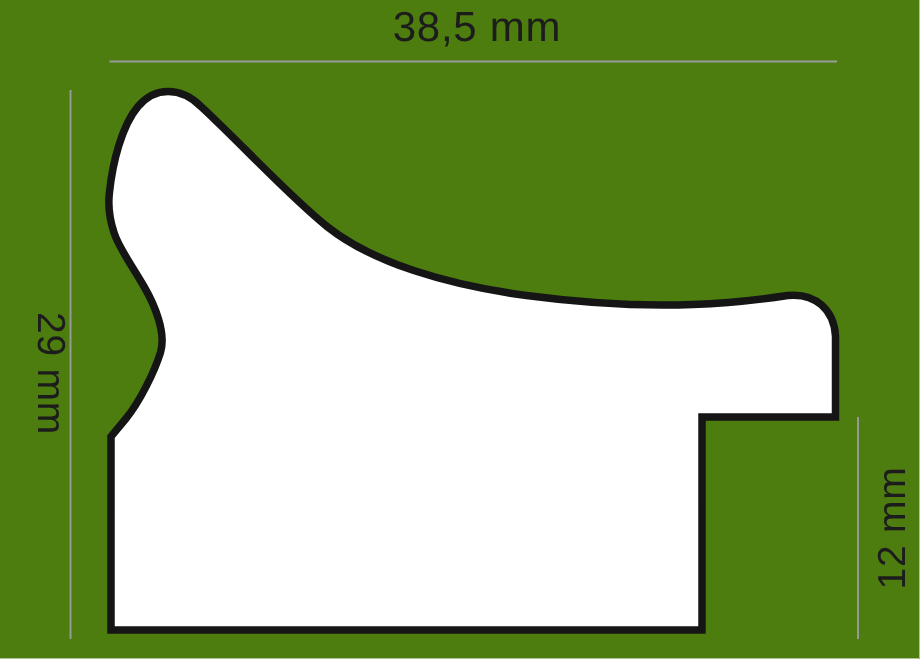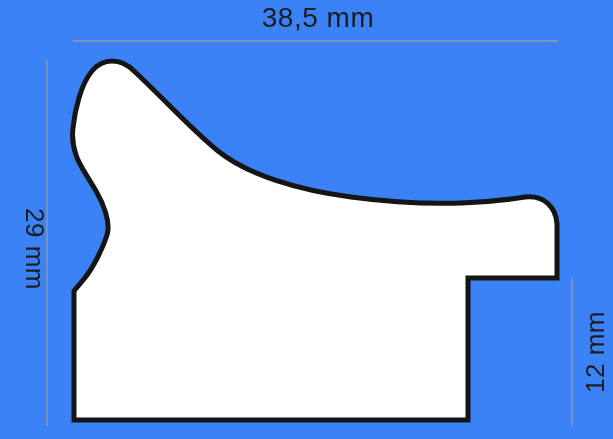--- a/index.html
+++ b/index.html
@@ -4,21 +4,21 @@
 <style>
   html, body {
     margin: 0;
     padding: 0;
     background: #ffffff;
   }
   .canvas {
     position: relative;
     width: 613px;
     height: 439px;
-    background: #3b82f6;
+    background: #4d7c0f;
     overflow: hidden;
     font-family: "Liberation Sans", sans-serif;
   }
   .canvas svg {
     position: absolute;
     left: 0;
     top: 0;
   }
   .dim-line {
     stroke: #9a9a9a;

